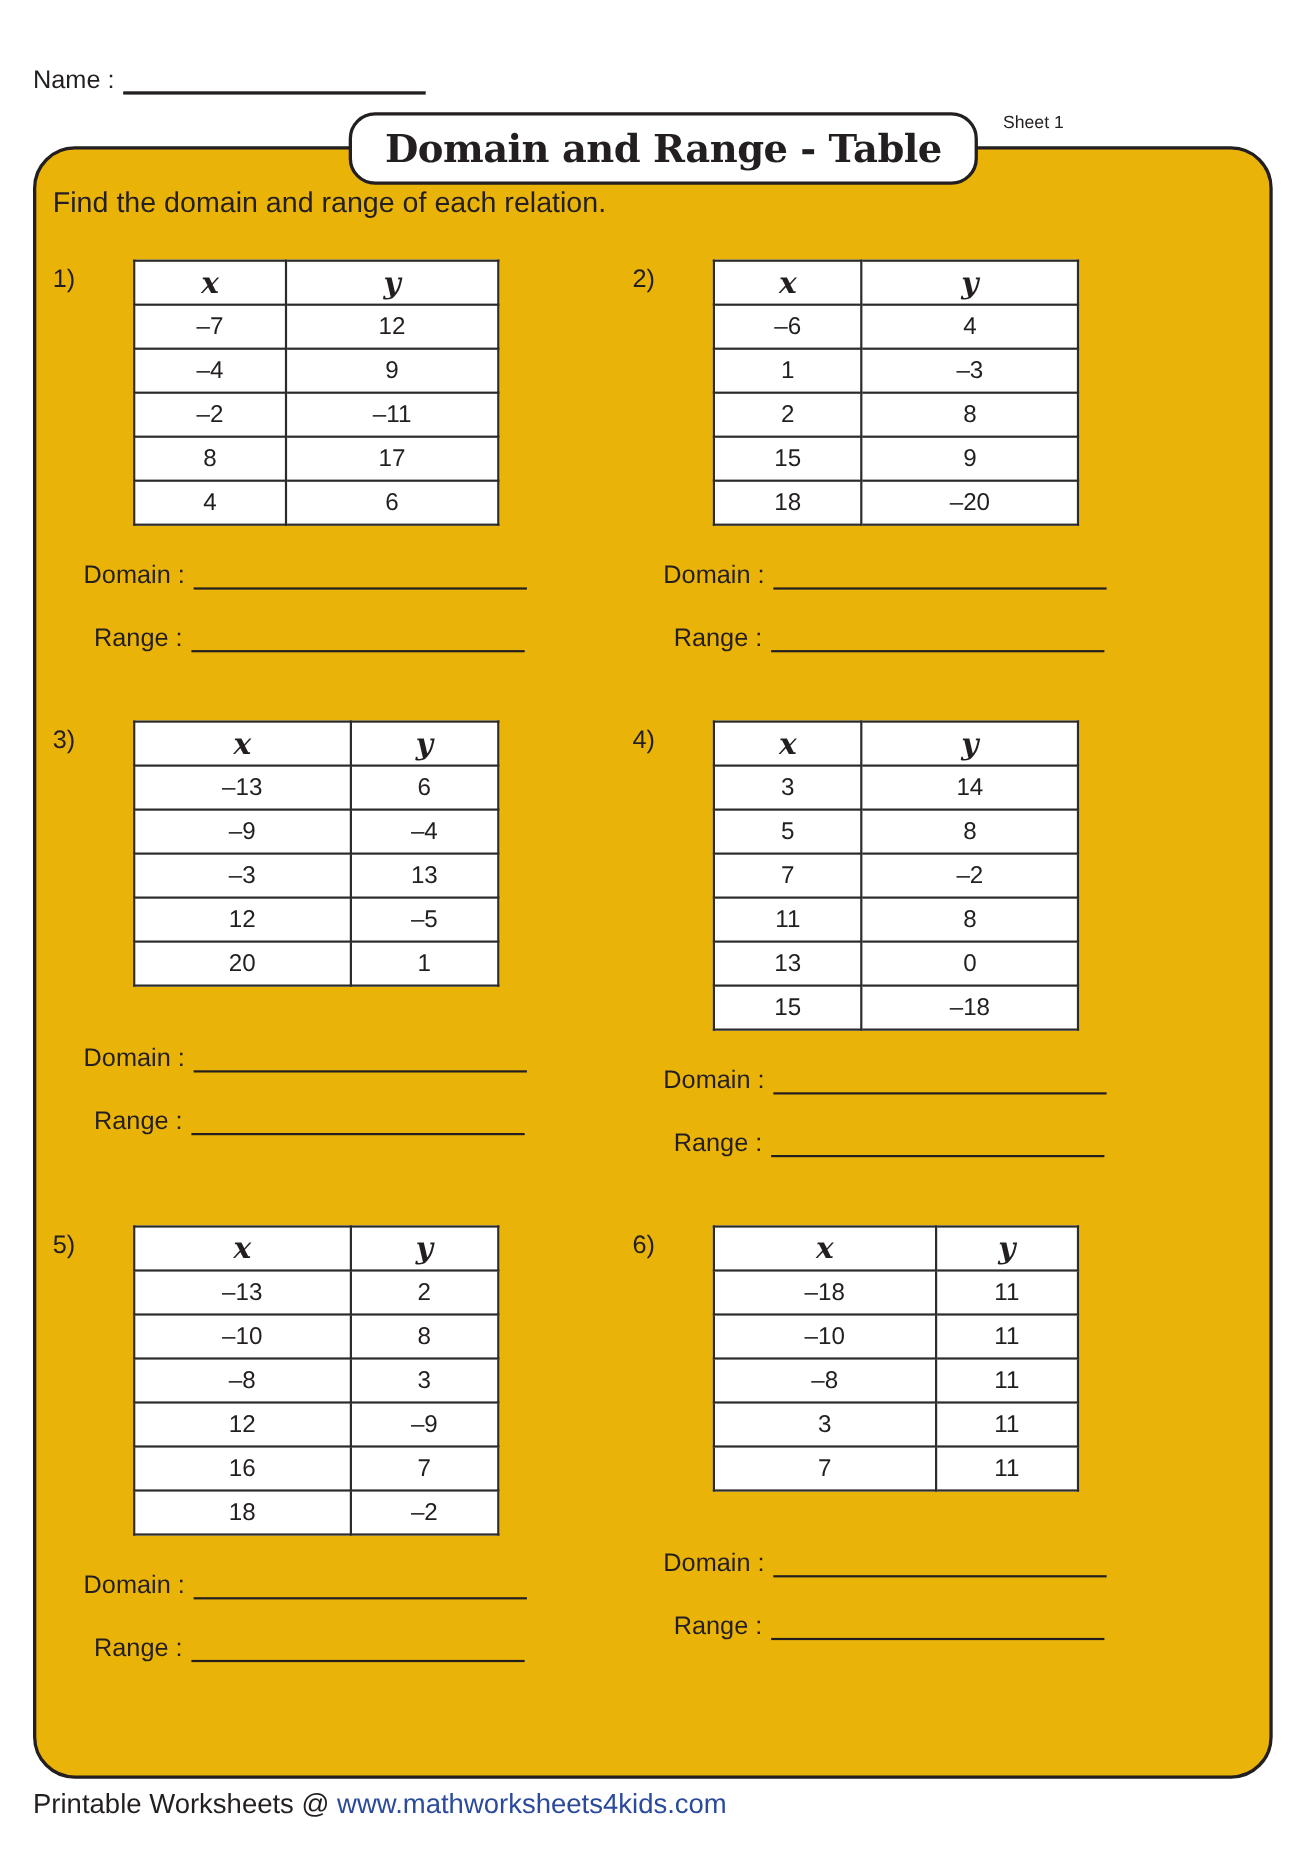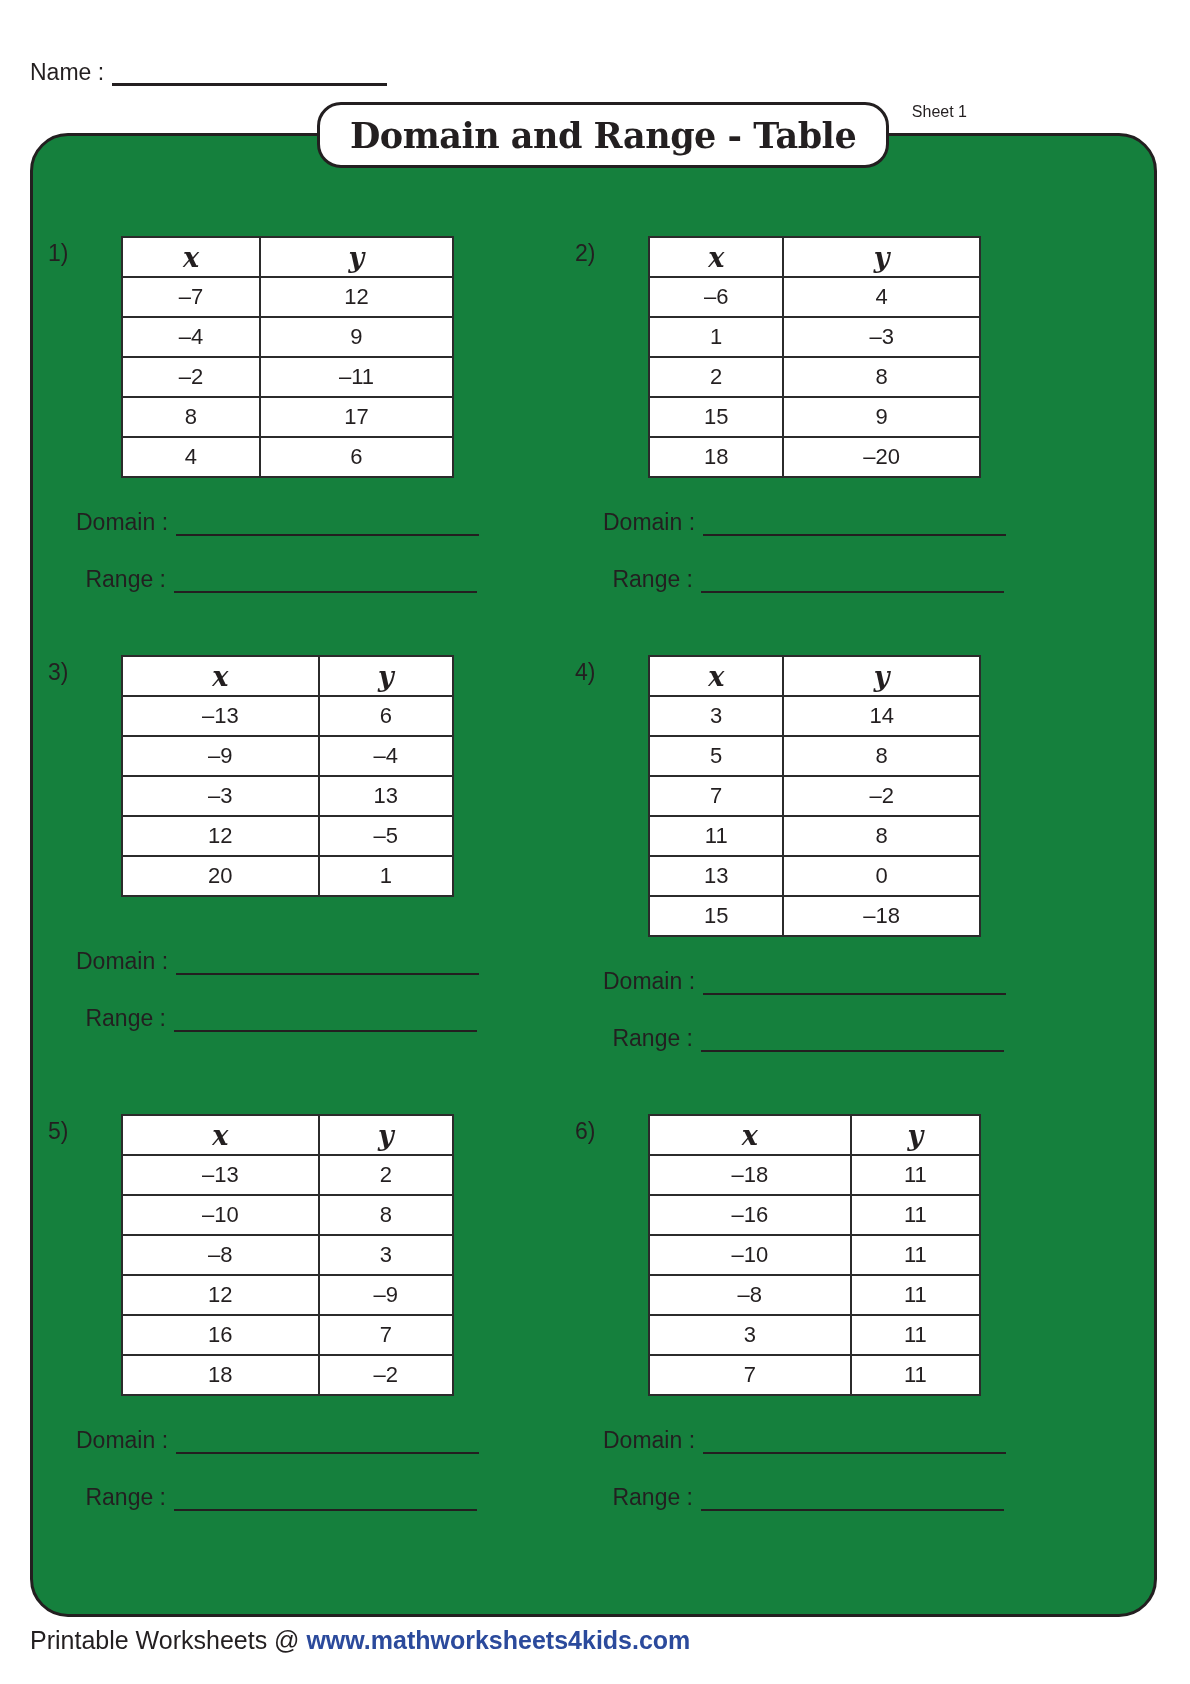--- a/index.html
+++ b/index.html
@@ -27,21 +27,21 @@
     vertical-align: bottom;
   }
 
   
   .main-box {
     position: absolute;
     left: 30px; top: 133px;
     width: 1127px; height: 1484px;
     border: 3px solid #231f20;
     border-radius: 38px;
-    background: #15803d;
+    background: #eab308;
   }
 
   .title-badge {
     position: absolute;
     left: 284px; top: -34px;
     height: 66px;
     background: #ffffff;
     border: 3px solid #231f20;
     border-radius: 24px;
     display: flex; align-items: center;
@@ -135,35 +135,35 @@
   }
 
   
   .footer {
     position: absolute;
     left: 30px; top: 1626px;
     font-size: 25px;
   }
   .footer a {
     text-decoration: none;
-    font-weight: bold;
   }
 </style>
 </head>
 <body>
 
 <div class="name-row">
   <span>Name :</span><span class="name-blank"></span>
 </div>
 
 <div class="main-box">
   <div class="title-badge">
     <span>Domain and Range - Table</span>
   </div>
   <div class="sheet-label">Sheet 1</div>
+  <div class="instruction">Find the domain and range of each relation.</div>
 
   <div class="problems" id="problems">
   <section class="problem">
     <div class="pnum">1)</div>
     <table class="xy-table">
       <thead>
         <tr>
           <th>x</th>
           <th>y</th>
         </tr>
@@ -382,24 +382,20 @@
     <table class="xy-table">
       <thead>
         <tr>
           <th>x</th>
           <th>y</th>
         </tr>
       </thead>
       <tbody>
             <tr>
               <td>–18</td>
-              <td>11</td>
-            </tr>
-            <tr>
-              <td>–16</td>
               <td>11</td>
             </tr>
             <tr>
               <td>–10</td>
               <td>11</td>
             </tr>
             <tr>
               <td>–8</td>
               <td>11</td>
             </tr>

